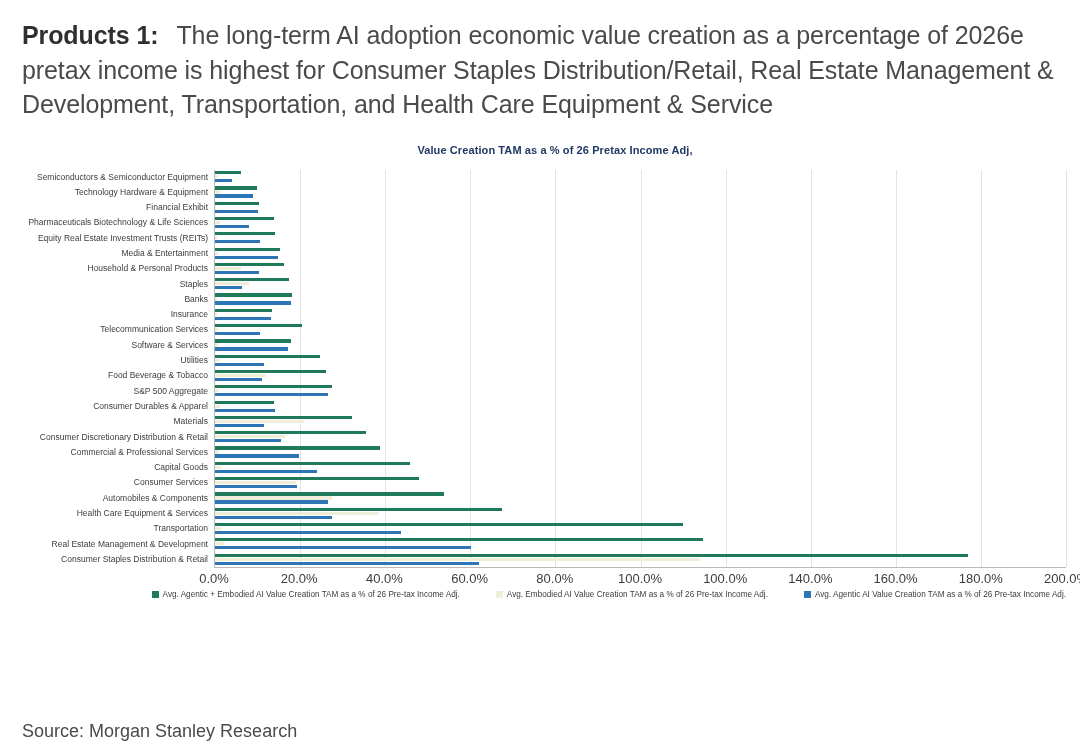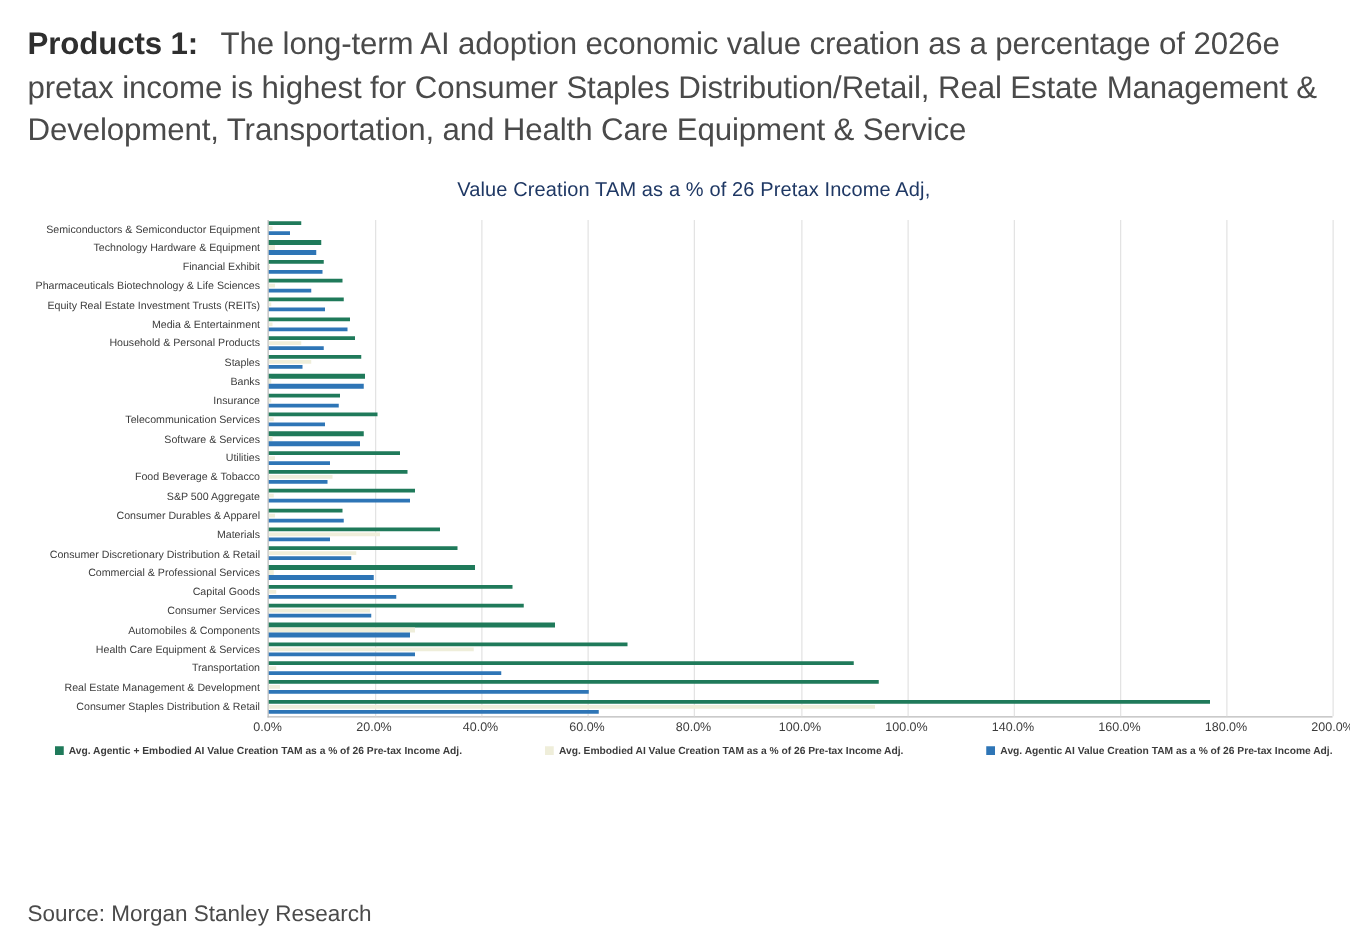--- a/index.html
+++ b/index.html
@@ -34,22 +34,22 @@
   }
 
   
   .chart-block {
     position: relative;
     margin-top: 22px;
     padding: 0 14px 0 14px;
   }
   .chart-title {
     text-align: center;
-    font-size: 16px;
-    font-weight: 400;
+    font-size: 11px;
+    font-weight: 700;
     color: #1f3864;
     letter-spacing: 0.1px;
     margin-bottom: 14px;
     margin-left: 30px;
   }
 
   .plot-row {
     display: flex;
     align-items: stretch;
   }
@@ -95,36 +95,35 @@
   .bar.b2 { top: 5.6px;  background: #efeeda; }   
   .bar.b3 { top: 9.6px;  background: #2e75b6; }   
 
   .xaxis {
     position: relative;
     height: 16px;
     margin-left: 200px;
   }
   .xtick {
     position: absolute;
-    font-size: 10px;
+    font-size: 13px;
     color: #3c3c3c;
     transform: translateX(-50%);
     top: 3px;
     white-space: nowrap;
   }
 
   
   .legend {
     display: flex;
-    justify-content: space-between;
+    justify-content: flex-end;
     align-items: center;
-    gap: 20px;
+    gap: 36px;
     margin-top: 6px;
     margin-left: 30px;
-    font-weight: bold;
   }
   .legend-item {
     display: flex;
     align-items: center;
     font-size: 8.2px;
     color: #3c3c3c;
     white-space: nowrap;
   }
   .legend-swatch {
     width: 7px;

